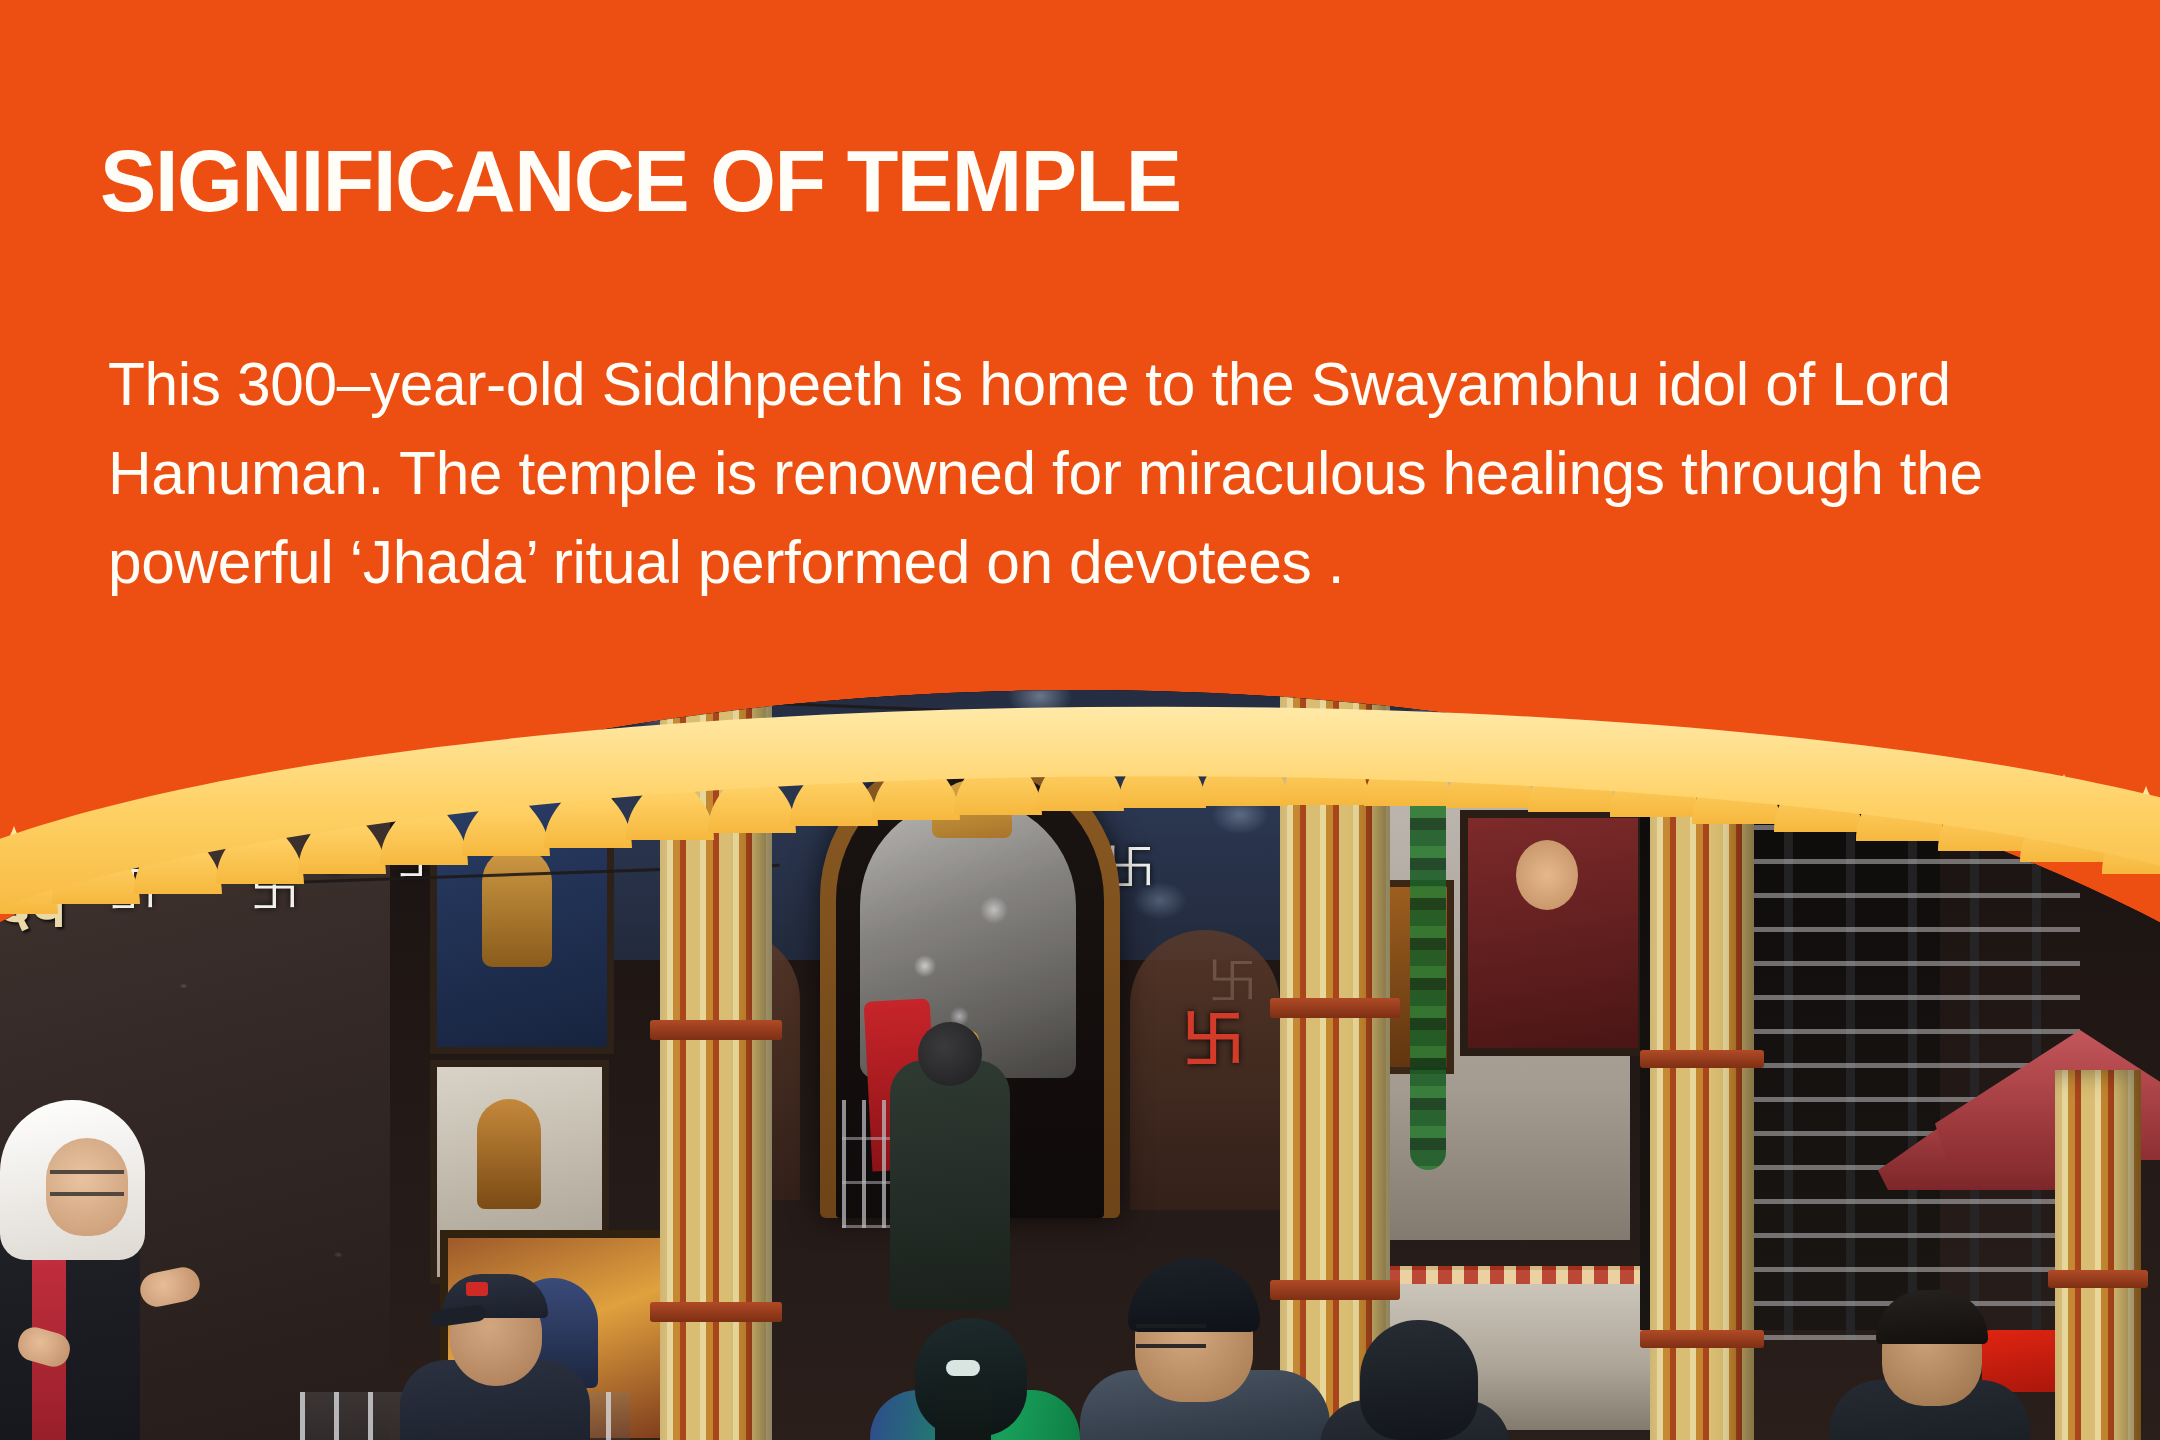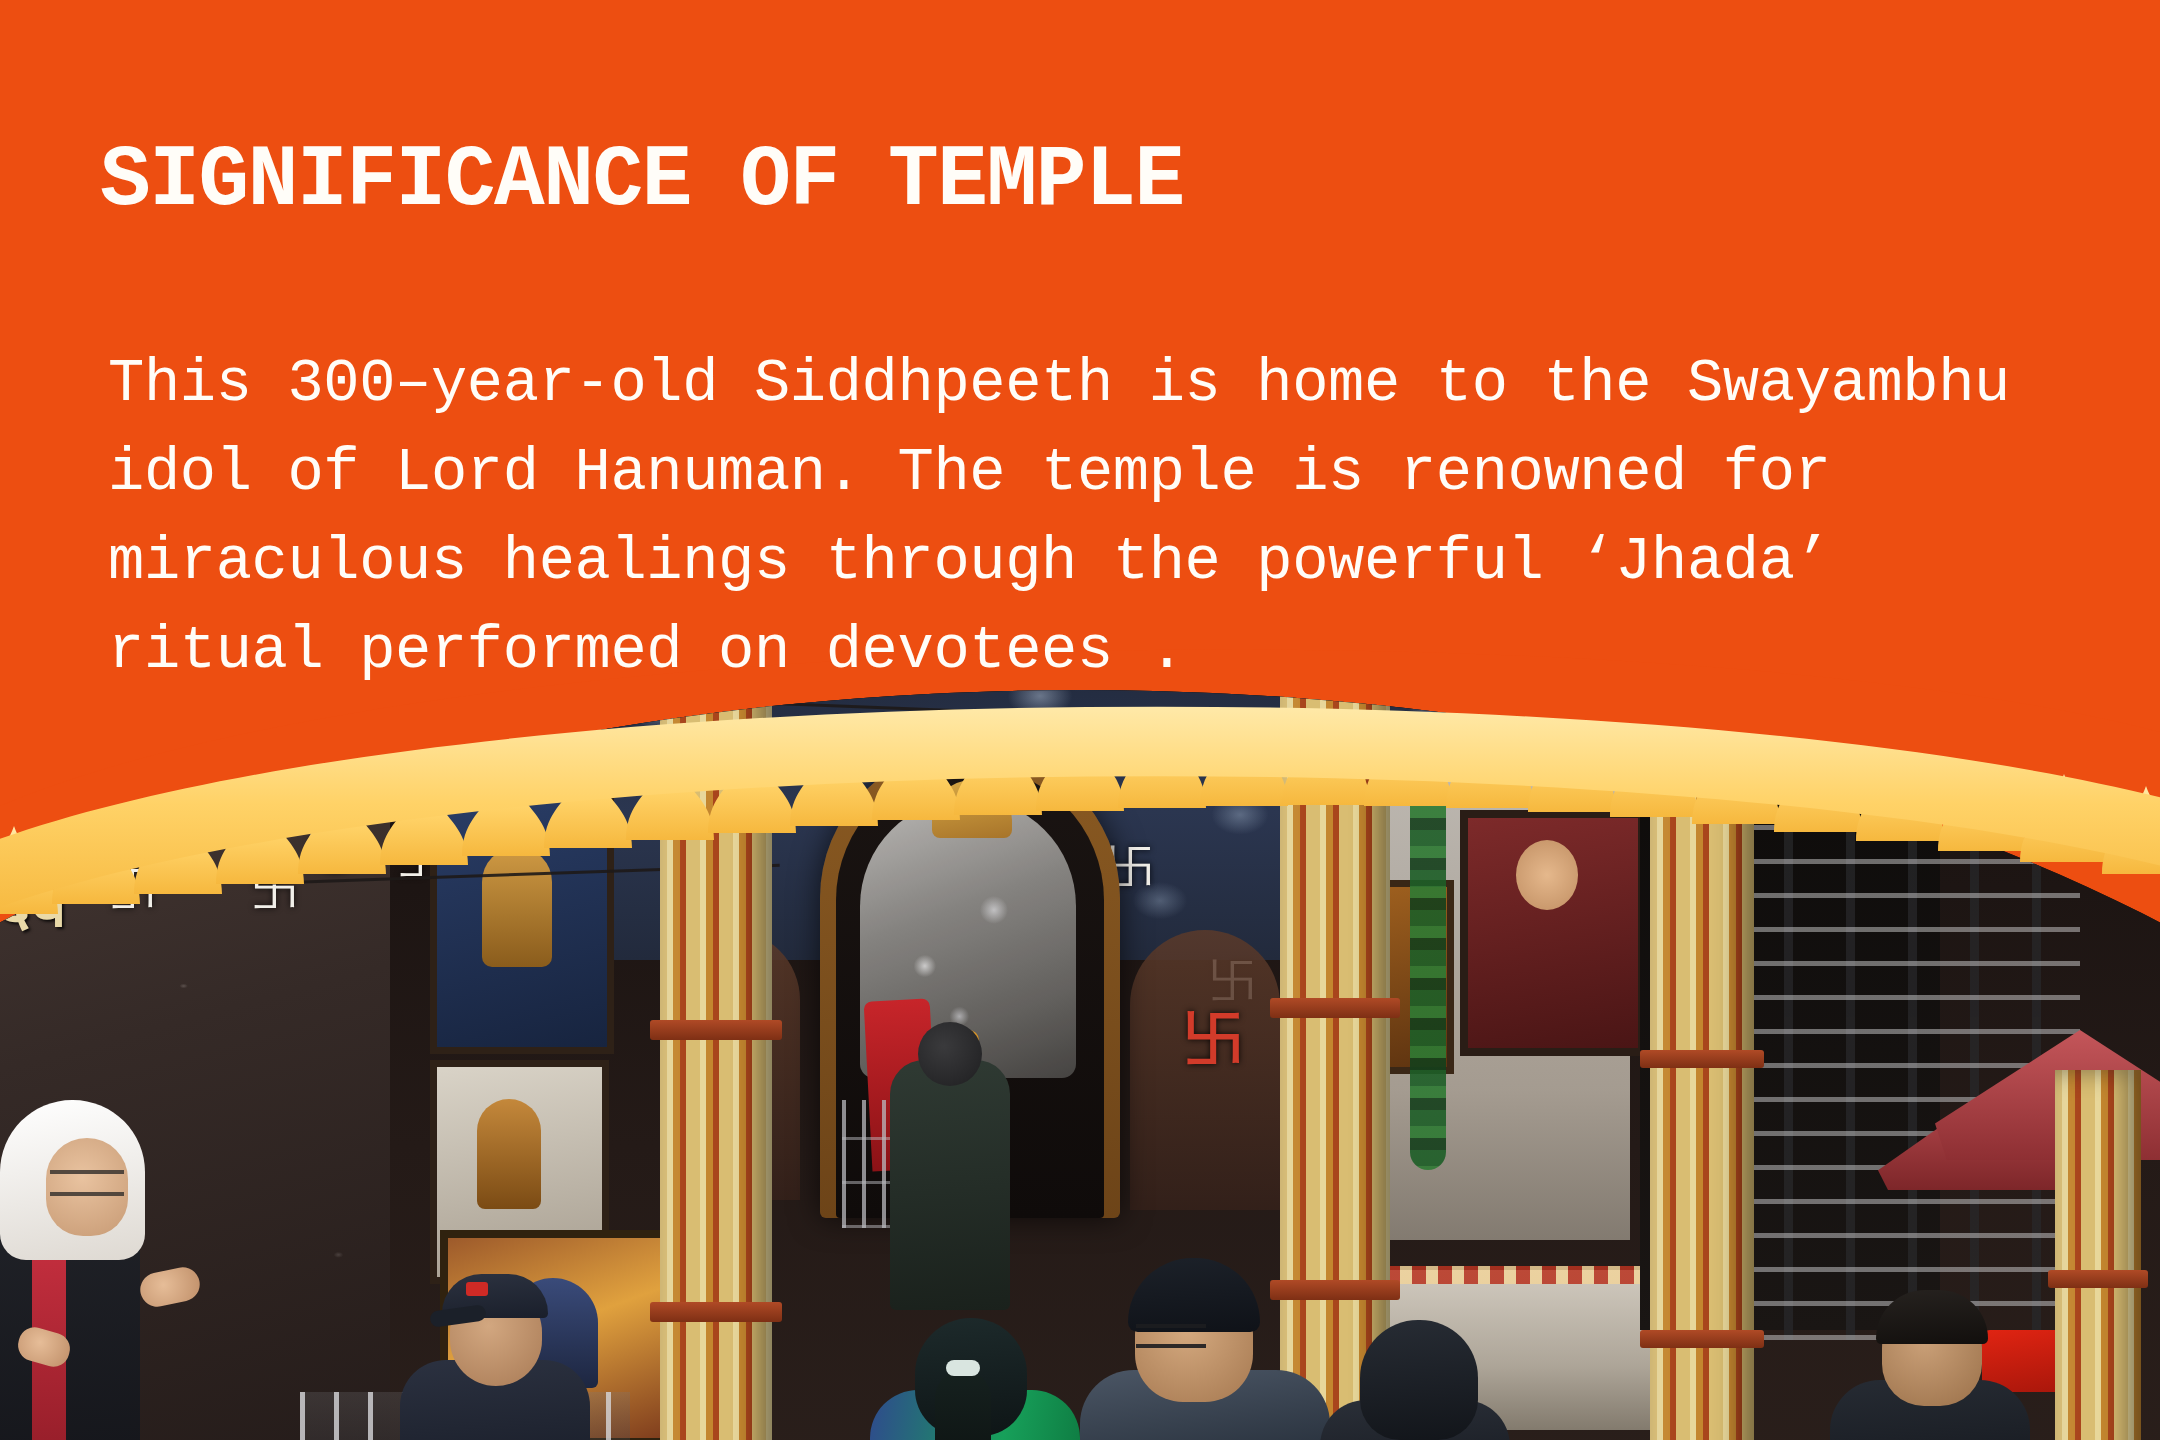--- a/index.html
+++ b/index.html
@@ -16,21 +16,20 @@
     font-family: "Liberation Sans", sans-serif;
   }
 
   
   #text-panel {
     position: absolute;
     left: 0; top: 0;
     width: 2160px;
     height: 760px;
     z-index: 40;
-    font-family: Liberation Mono, monospace;
   }
   #headline {
     position: absolute;
     left: 100px;
     top: 78px;
     font-size: 88px;
     line-height: 1.0;
     font-weight: 700;
     letter-spacing: -1.5px;
     color: #FFFDF8;

